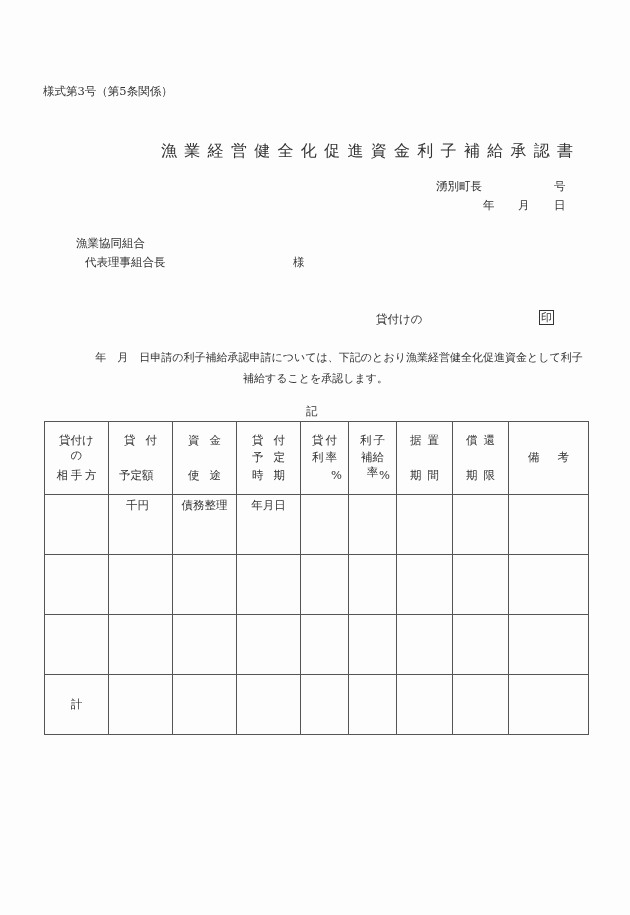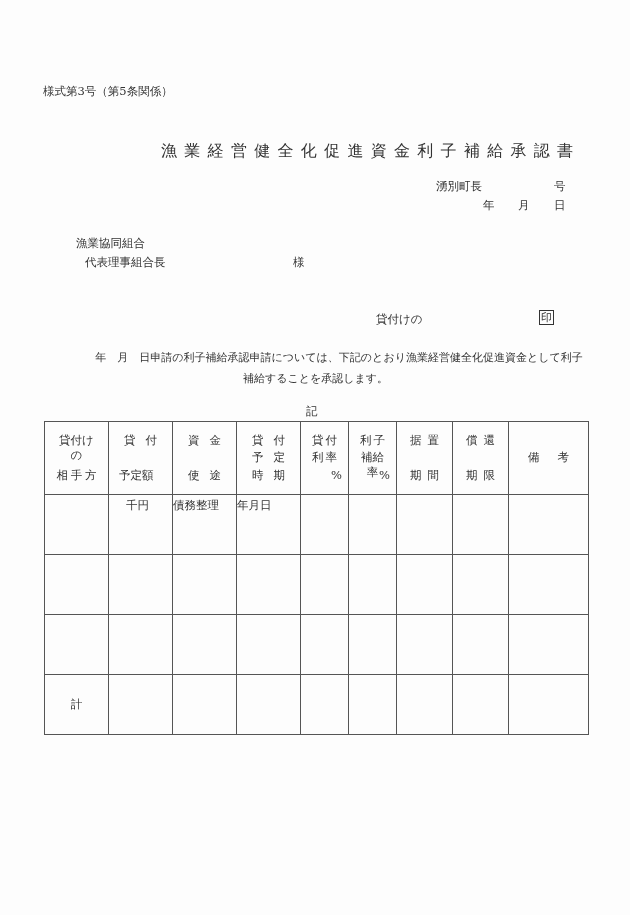--- a/index.html
+++ b/index.html
@@ -80,20 +80,21 @@
     .hl.right { justify-content: flex-end; padding-right: 6px; }
     .hl.center { justify-content: flex-start; }
     .dcell {
       position: relative;
       height: 59px;
     }
     .dtxt {
       position: absolute;
       top: 3px;
       left: 0; right: 0;
+      text-align: center;
     }
     .dtxt.right { text-align: center; padding-right: 6px; }
     .total-label {
       position: absolute;
       top: 22px;
       left: 0; right: 0;
       text-align: center;
     }
   </style>
 </head>

